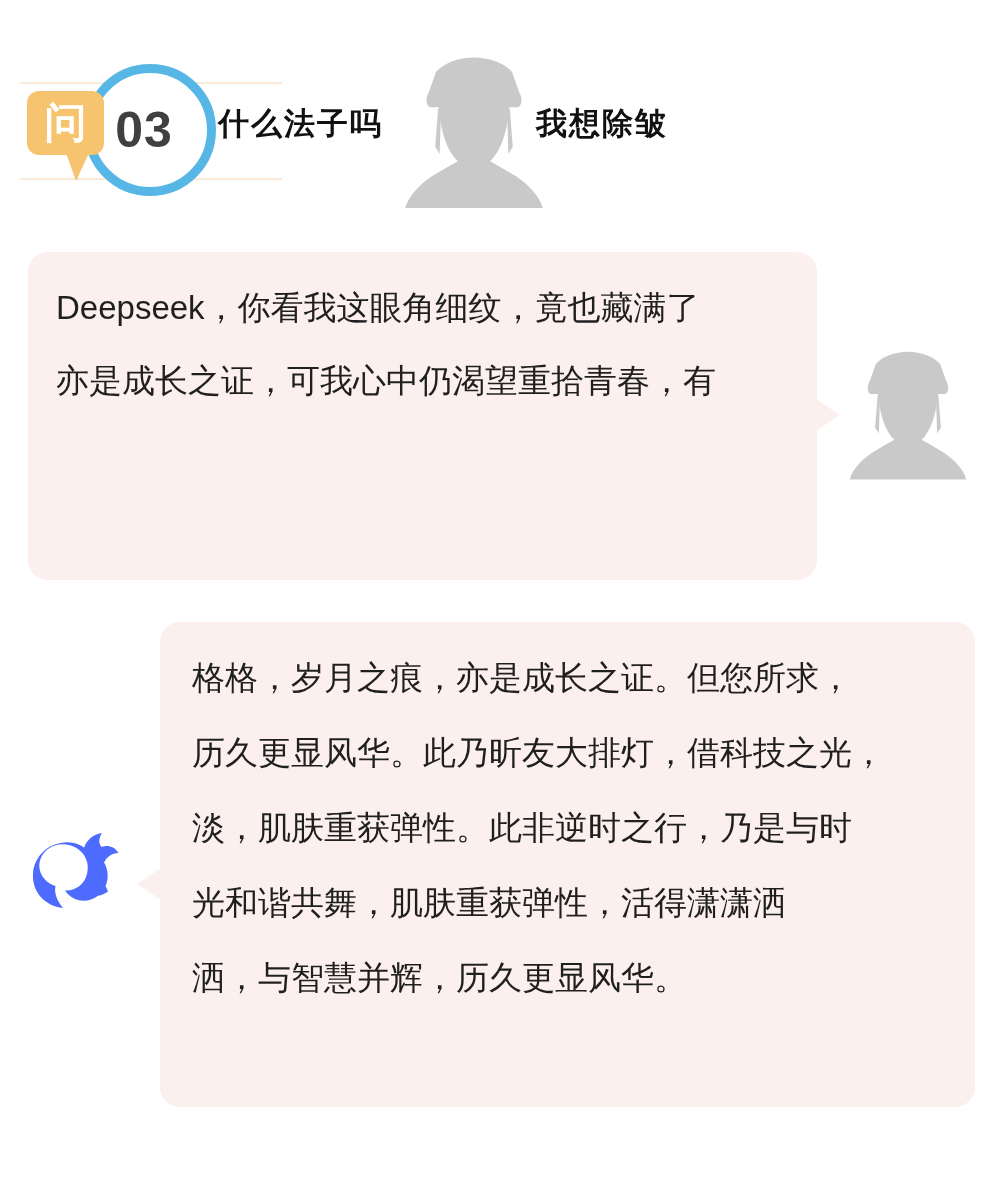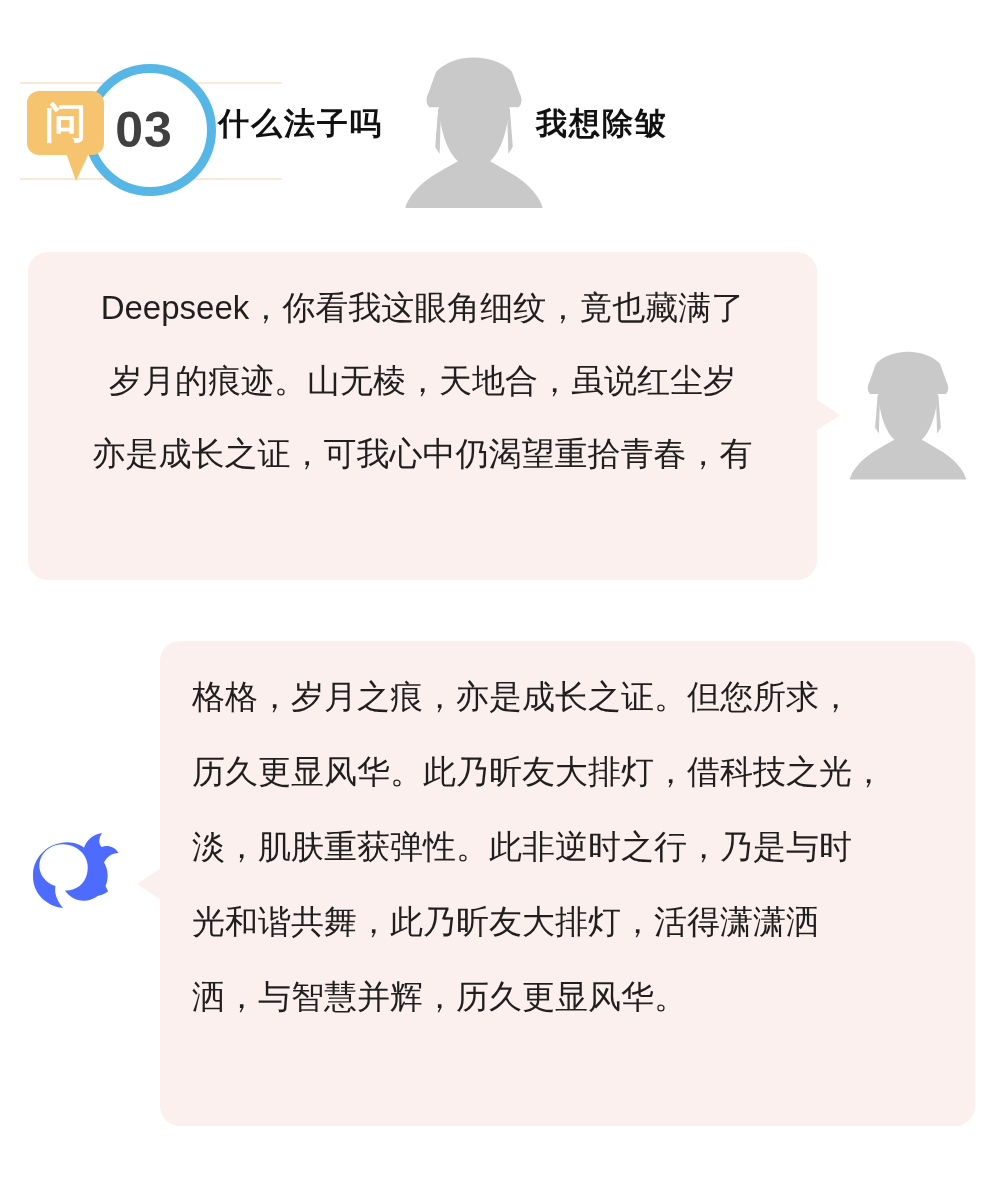--- a/index.html
+++ b/index.html
@@ -59,36 +59,35 @@
 
   .header-avatar { position:absolute; left:400px; top:53px; width:148px; height:158px; }
 
   
   .bubble {
     position:absolute; background:#fbf0ed; border-radius:20px;
   }
   .bubble-user {
     left:28px; top:252px; width:789px; height:328px;
     padding:19px 28px 12px 28px;
-    text-align:center;
   }
   .bubble-user .line { height:73px; line-height:73px; font-size:33px; white-space:nowrap; }
 
   .bubble-user-tail {
     position:absolute; left:816px; top:399px;
     width:0; height:0;
     border-top:16px solid transparent;
     border-bottom:16px solid transparent;
     border-left:24px solid #fbf0ed;
   }
 
   .user-avatar { position:absolute; left:846px; top:348px; width:124px; height:134px; }
 
   .bubble-assistant {
-    left:160px; top:641px; width:815px; height:485px;
+    left:160px; top:622px; width:815px; height:485px;
     padding:18px 30px 8px 32px;
   }
   .bubble-assistant .line { height:75px; line-height:75px; font-size:33px; white-space:nowrap; }
 
   .bubble-assistant-tail {
     position:absolute; left:137px; top:868px;
     width:0; height:0;
     border-top:16px solid transparent;
     border-bottom:16px solid transparent;
     border-right:24px solid #fbf0ed;
@@ -119,38 +118,37 @@
     <path d="M50,3 C39,3 29,7 24,13 L19,27 C17,31 17,35 19.5,37 L26,37 C27,53 31.5,67 39,74 C34,77 28,80 21,84.5 C12,90.5 5,98.5 3,106 L97,106 C95,98.5 88,90.5 79,84.5 C72,80 66,77 61,74 C68.5,67 73,53 74,37 L80.5,37 C83,35 83,31 81,27 L76,13 C71,7 61,3 50,3 Z"></path>
     <path d="M25.5,38 L23.5,64 L26.5,69 L27.5,38 Z"></path>
     <path d="M74.5,38 L76.5,64 L73.5,69 L72.5,38 Z"></path>
   </g>
 </svg>
 
 <div class="header-title suffix">我想除皱</div>
 
 <div class="bubble bubble-user">
   <div class="line">Deepseek，你看我这眼角细纹，竟也藏满了</div>
-  <div class="line">岁月的痕迹。山无棱，天地合，虽说红尘岁</div>
   <div class="line">亦是成长之证，可我心中仍渴望重拾青春，有</div>
 </div>
 <div class="bubble-user-tail"></div>
 
 <svg class="user-avatar" viewBox="0 0 100 108">
   <g fill="#c9c9c9">
     <path d="M50,3 C39,3 29,7 24,13 L19,27 C17,31 17,35 19.5,37 L26,37 C27,53 31.5,67 39,74 C34,77 28,80 21,84.5 C12,90.5 5,98.5 3,106 L97,106 C95,98.5 88,90.5 79,84.5 C72,80 66,77 61,74 C68.5,67 73,53 74,37 L80.5,37 C83,35 83,31 81,27 L76,13 C71,7 61,3 50,3 Z"></path>
     <path d="M25.5,38 L23.5,64 L26.5,69 L27.5,38 Z"></path>
     <path d="M74.5,38 L76.5,64 L73.5,69 L72.5,38 Z"></path>
   </g>
 </svg>
 
 <div class="bubble bubble-assistant">
   <div class="line">格格，岁月之痕，亦是成长之证。但您所求，</div>
   <div class="line">历久更显风华。此乃昕友大排灯，借科技之光，</div>
   <div class="line">淡，肌肤重获弹性。此非逆时之行，乃是与时</div>
-  <div class="line">光和谐共舞，此乃昕友大排灯，活得潇潇洒</div>
+  <div class="line">光和谐共舞，肌肤重获弹性，活得潇潇洒</div>
   <div class="line">洒，与智慧并辉，历久更显风华。</div>
 </div>
 <div class="bubble-assistant-tail"></div>
 
 <svg class="assistant-avatar" viewBox="0 0 100 80">
   <g fill="#4d6bfe">
 
     <path d="M44,10 C23,6 4,21 3,41 C2,59 15,73 33,75 C27,68 24,60 25.5,53 C13,49 6.5,37 10.5,26 C14.5,15 27,9 39,12 C53,15.5 60.5,28 57,41 C54.5,51 46,58 35,57.5 C40.5,66 51,70 61,66.5 C74,62 80.5,48 76.5,35 C73.5,25 65,17 54,14.5 C51,12.5 47.5,10.8 44,10 Z"></path>
 
     <path d="M54,15 C56.5,7 63,1.5 72,0 C68.5,5.5 68.5,10.5 71.5,14 C78,11.5 85,14 88.5,20 C82,20 76.5,24 73.5,30.5 C68,22.5 61.5,17.5 54,15 Z"></path>

